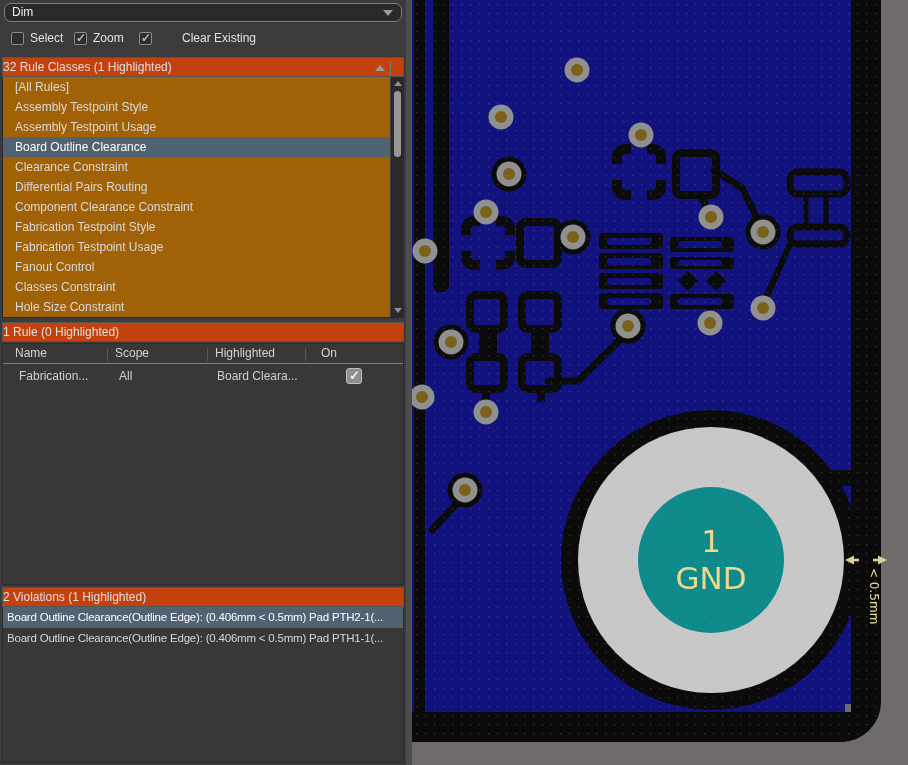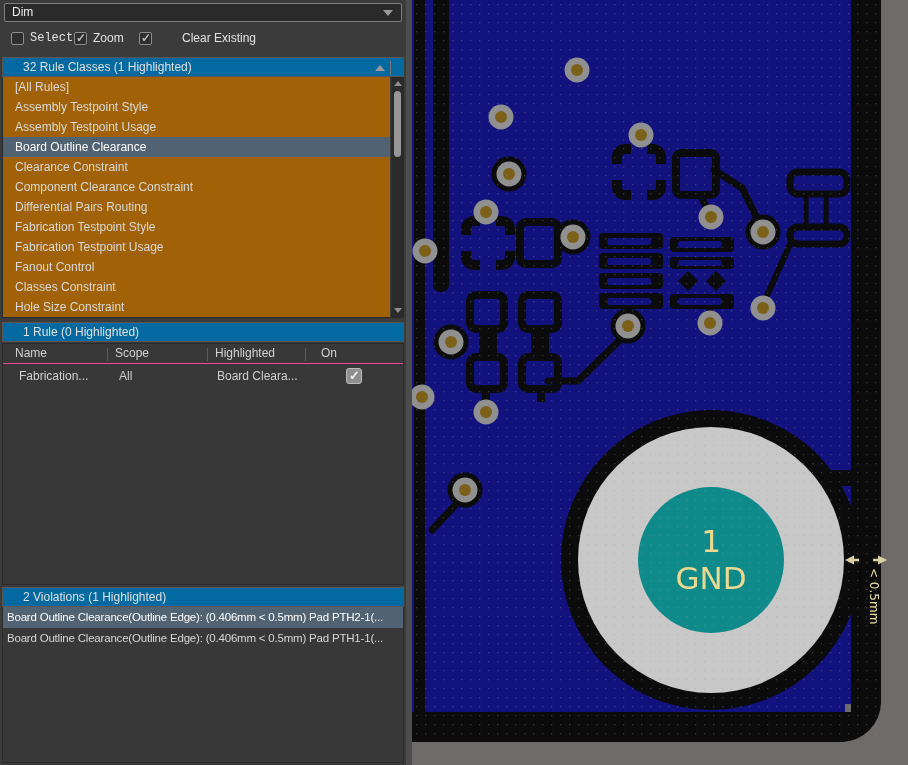--- a/index.html
+++ b/index.html
@@ -4,38 +4,38 @@
 <style>
   * { margin:0; padding:0; box-sizing:border-box; }
   html,body { width:908px; height:765px; overflow:hidden; background:#3b3b3b;
               font-family:"Liberation Sans", sans-serif; }
   .app { position:relative; width:908px; height:765px; }
 
   
   .panel { position:absolute; left:0; top:0; width:406px; height:765px; background:#3b3b3b; }
 
   .dropdown { position:absolute; left:4px; top:3px; width:398px; height:19px;
-              background:#2a2a2a; border:1px solid #7d7d7d; border-radius:2px;
+              background:#2a2a2a; border:1px solid #7d7d7d; border-radius:7px;
               color:#ececec; font-size:12px; line-height:17px; padding-left:7px; }
   .dropdown .caret { position:absolute; right:8px; top:6px; width:0; height:0;
               border-left:5px solid transparent; border-right:5px solid transparent;
               border-top:6px solid #9a9a9a; }
 
   .checks { position:absolute; left:0; top:30px; width:406px; height:18px; }
   .check-group { position:absolute; top:0; height:16px; display:flex; align-items:center; }
   .checkbox { display:inline-block; width:13px; height:13px; background:#2e2e2e;
               border:1px solid #8c8c8c; border-radius:2px; position:relative; }
   .checkbox.checked::after { content:"\2713"; position:absolute; left:1px; top:-2px;
               color:#b9bdbd; font-size:12px; font-weight:bold; }
   .check-label { color:#e2e2e2; font-size:12px; margin-left:6px; }
-  .cg0 { left:11px;font-family:Liberation Mono, monospace; } .cg1 { left:74px; } .cg2 { left:139px;gap:24px; }
-
-  .sect-header { position:absolute; left:2px; width:402px; height:20px; background:#0369a1;
+  .cg0 { left:11px; } .cg1 { left:74px; } .cg2 { left:139px;gap:24px; }
+
+  .sect-header { position:absolute; left:2px; width:402px; height:20px; background:#c2410c;
               border:1px solid #555; color:#e0e0e0; font-size:12px; line-height:18px;
-              padding-left:20px; }
+              padding-left:0; }
   .collapse-tri { position:absolute; right:18px; top:7px; width:0; height:0;
               border-left:5px solid transparent; border-right:5px solid transparent;
               border-bottom:6px solid #9a9a9a; }
   .hdr-div { position:absolute; right:12px; top:3px; width:1px; height:14px; background:#777; }
 
   .rc-header { top:57px; }
   .rc-list { position:absolute; left:2px; top:77px; width:402px; height:241px;
              background:#a16207; border:1px solid #2a2a2a; border-top:none; overflow:hidden; }
   .item { height:20px; line-height:20px; padding-left:12px; color:#d9d9d9; font-size:12px;
           width:calc(100% - 13px); white-space:nowrap; overflow:hidden; }
@@ -111,22 +111,22 @@
       <span class="collapse-tri"></span>
       <span class="hdr-div"></span>
     </div>
 
     <div class="rc-list">
       <div class="item">[All Rules]</div>
       <div class="item">Assembly Testpoint Style</div>
       <div class="item">Assembly Testpoint Usage</div>
       <div class="item hl">Board Outline Clearance</div>
       <div class="item">Clearance Constraint</div>
+      <div class="item">Differential Pairs Routing</div>
       <div class="item">Component Clearance Constraint</div>
-      <div class="item">Differential Pairs Routing</div>
       <div class="item">Fabrication Testpoint Style</div>
       <div class="item">Fabrication Testpoint Usage</div>
       <div class="item">Fanout Control</div>
       <div class="item">Classes Constraint</div>
       <div class="item">Hole Size Constraint</div>
 
       <div class="scrollbar">
         <span class="sb-tri-up"></span>
         <span class="sb-thumb"></span>
         <span class="sb-tri-dn"></span>

